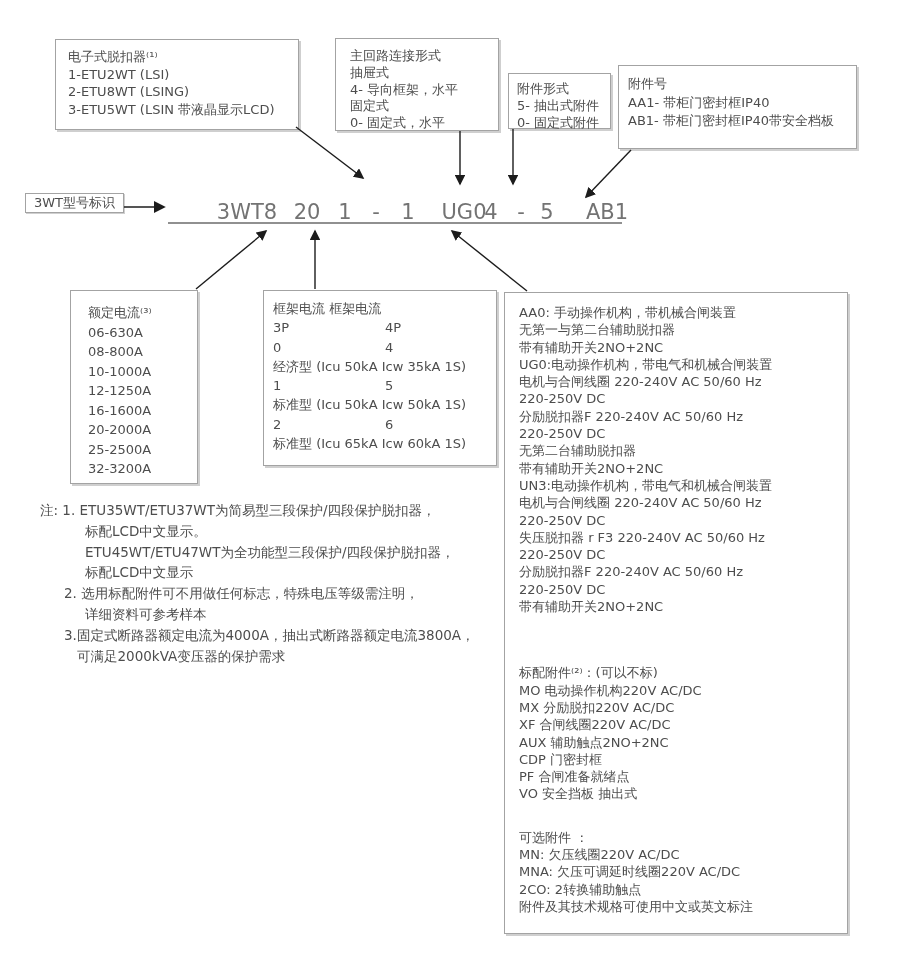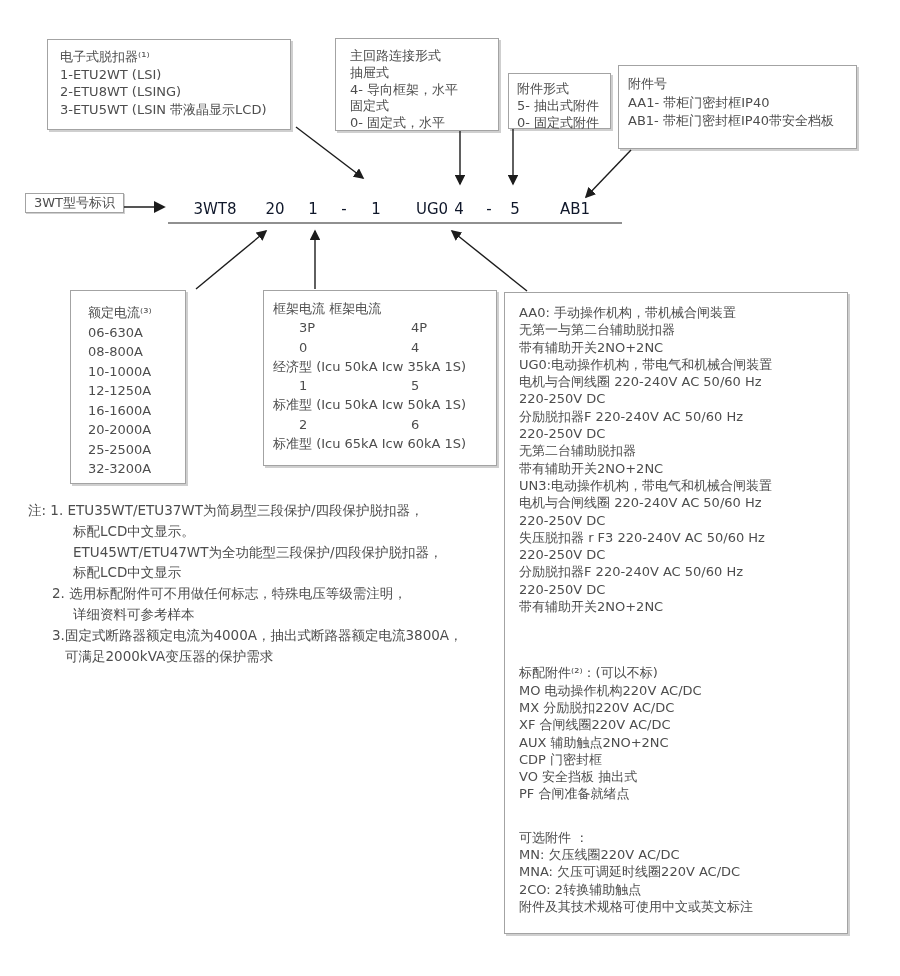--- a/index.html
+++ b/index.html
@@ -9,37 +9,37 @@
     color:var(--text,#4d4d4d);
     overflow:hidden;
   }
   .box {
     position:absolute; background:#fff; box-sizing:border-box;
     border:1px solid var(--border,#a3a3a3);
     box-shadow:2px 2px 0 var(--shadow,#cfcfcf);
     font-size:13px;
   }
   .box .line { white-space:nowrap; }
-  #box-etu      { left:47px;  top:39px;  width:244px; height:91px;  padding:8px 0 0 12px;  line-height:17.5px; }
+  #box-etu      { left:55px;  top:39px;  width:244px; height:91px;  padding:8px 0 0 12px;  line-height:17.5px; }
   #box-main-circuit { left:335px; top:38px; width:164px; height:93px; padding:9px 0 0 14px; line-height:16.8px; }
   #box-acc-form { left:508px; top:73px;  width:103px; height:56px;  padding:6px 17px 0 8px;   line-height:17px; }
   #box-acc-no   { left:618px; top:65px;  width:239px; height:84px;  padding:9px 0 0 9px;   line-height:18.5px; }
   #box-model-label { left:25px; top:193px; width:99px; height:20px; display:flex; align-items:center; justify-content:center; box-shadow:1px 1px 0 var(--shadow,#cfcfcf); }
-  #box-rated    { left:70px;  top:290px; width:116px; height:194px; padding:12px 0 0 17px; line-height:19.5px; }
+  #box-rated    { left:70px;  top:290px; width:128px; height:194px; padding:12px 0 0 17px; line-height:19.5px; }
   #box-frame    { left:263px; top:290px; width:234px; height:176px; padding:8px 0 0 9px;   line-height:19.3px; }
   #box-op       { left:504px; top:292px; width:344px; height:642px; padding:11px 0 0 14px; line-height:17.3px; }
   #box-op .sec-gap-1 { margin-top:49px; }
   #box-op .sec-gap-2 { margin-top:26px; }
-  .col-left  { display:inline-block; width:112px;margin-left:26px; }
+  .col-left  { display:inline-block; width:112px; }
   .code-token {
-    position:absolute; top:200px; font-size:15px; color:#0f172a;
-    transform:translateX(-50%); white-space:nowrap;
+    position:absolute; top:200px; font-size:21px; color:#737373;
+    transform:translateX(-50%); white-space:nowrap;margin-left:32px;
   }
   #notes { position:absolute; left:28px; top:500px; font-size:13.5px; line-height:20.8px; }
-  #notes .line { white-space:nowrap; }
+  #notes .line { white-space:nowrap;margin-left:12px; }
   svg.overlay { position:absolute; left:0; top:0; pointer-events:none; }
 </style>
 </head>
 <body>
 
 <div class="canvas">
 
   <div class="box" id="box-etu">
       <div class="line">电子式脱扣器⁽¹⁾</div>
       <div class="line">1-ETU2WT (LSI)</div>
@@ -115,22 +115,22 @@
         <div class="line">220-250V DC</div>
         <div class="line">带有辅助开关2NO+2NC</div>
       </div>
     <div class="sec-gap-1">
         <div class="line">标配附件⁽²⁾：(可以不标)</div>
         <div class="line">MO 电动操作机构220V AC/DC</div>
         <div class="line">MX 分励脱扣220V AC/DC</div>
         <div class="line">XF 合闸线圈220V AC/DC</div>
         <div class="line">AUX 辅助触点2NO+2NC</div>
         <div class="line">CDP 门密封框</div>
+        <div class="line">PF 合闸准备就绪点</div>
         <div class="line">VO 安全挡板 抽出式</div>
-        <div class="line">PF 合闸准备就绪点</div>
       </div>
     <div class="sec-gap-2">
         <div class="line">可选附件 ：</div>
         <div class="line">MN: 欠压线圈220V AC/DC</div>
         <div class="line">MNA: 欠压可调延时线圈220V AC/DC</div>
         <div class="line">2CO: 2转换辅助触点</div>
         <div class="line">附件及其技术规格可使用中文或英文标注</div>
       </div>
   </div>
 

